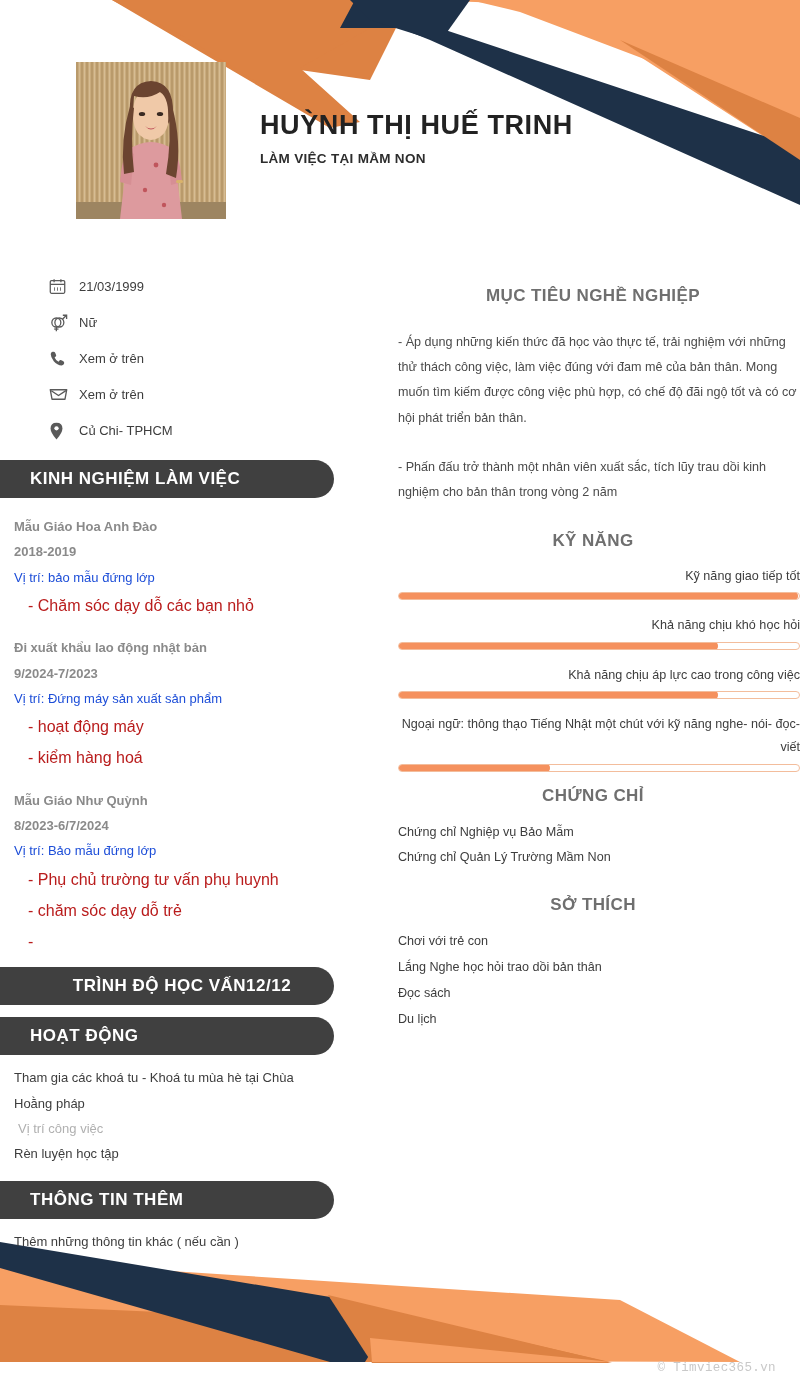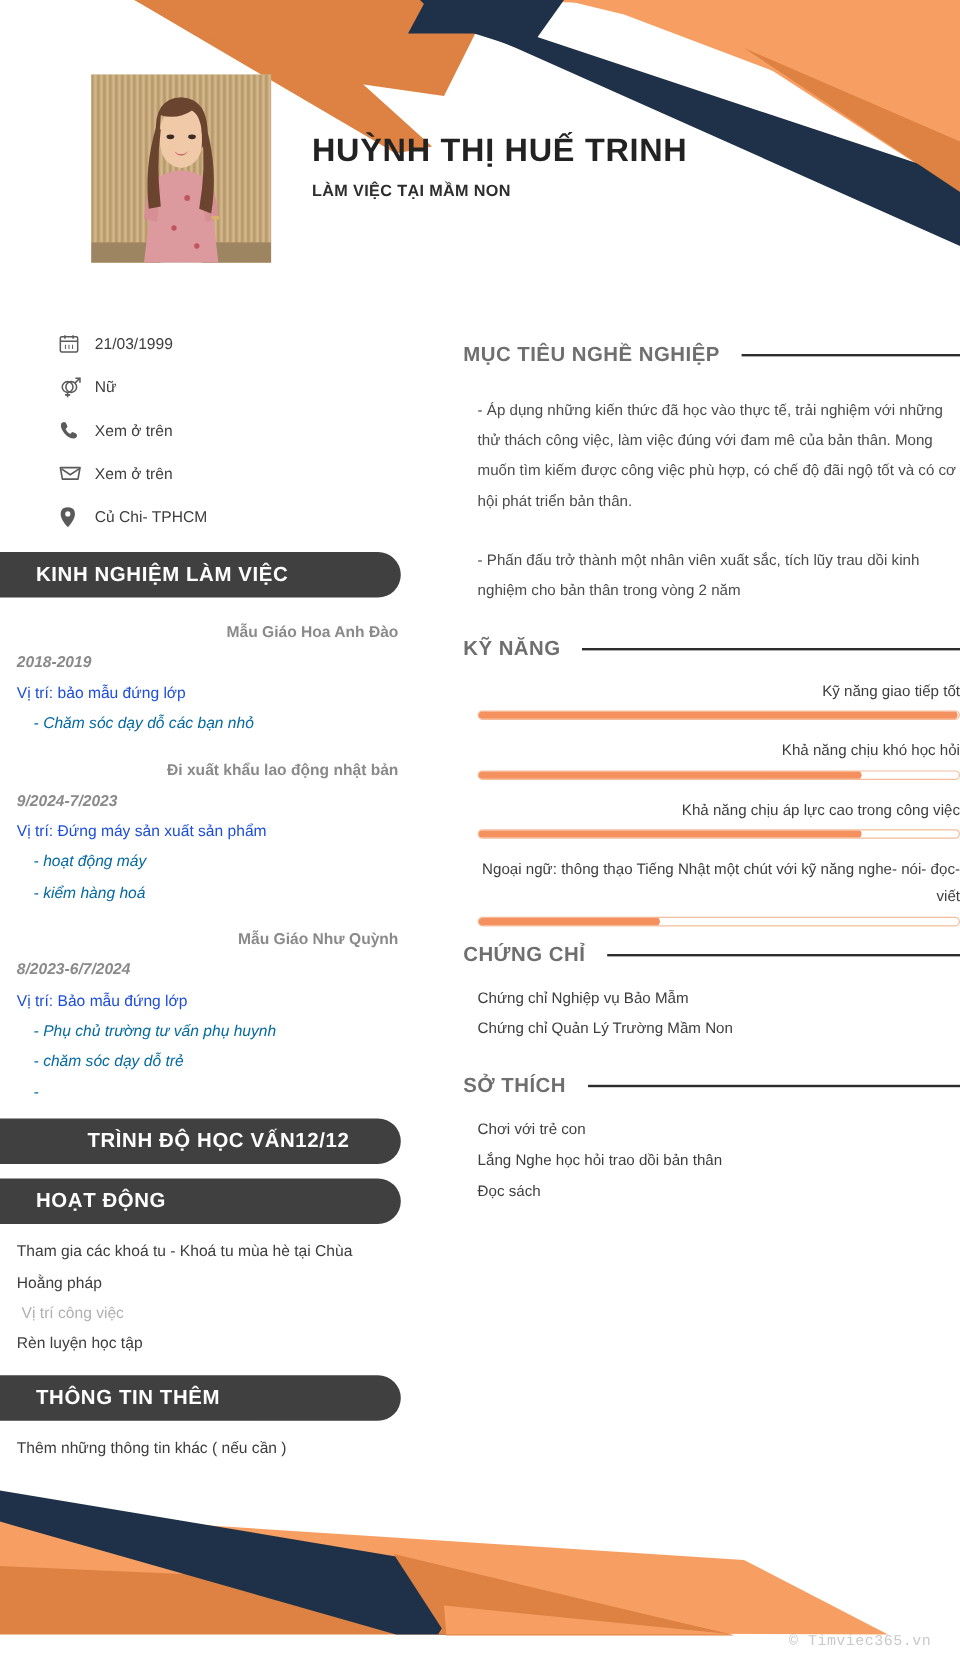--- a/index.html
+++ b/index.html
@@ -52,33 +52,33 @@
     background:#404040; display:flex; align-items:center;
     padding-left:30px; color:#fff; font-size:17px; font-weight:700;
     letter-spacing:.5px; margin-left:0; width:334px;
   }
   .pill.kinhnghiem { margin-top:15px; }
 
   .left-body { padding:0 18px 0 14px; }
 
   .job { margin-top:14px; }
   .job:first-child { margin-top:16px; }
-  .job-company { font-size:13px; font-weight:700; color:#8a8a8a; line-height:1.95;text-align:right; }
-  .job-date    { font-size:13px; font-weight:700; color:#8a8a8a; line-height:1.95;font-style:italic; }
+  .job-company { font-size:13px; font-weight:700; color:#8a8a8a; line-height:1.95; }
+  .job-date    { font-size:13px; font-weight:700; color:#8a8a8a; line-height:1.95; }
   .job-position{ font-size:13px; color:#1d4ed8; line-height:1.95; }
-  .job-bullet  { font-size:13px; color:#0369a1; line-height:1.95; padding-left:14px;font-style:italic; }
+  .job-bullet  { font-size:16px; color:#b91c1c; line-height:1.95; padding-left:14px; }
 
   .act-line   { font-size:13px; color:#3d3d3d; line-height:1.95; }
   .act-muted  { font-size:13px; color:#b0b0b0; line-height:1.95; padding-left:4px; }
   .extra-line { font-size:13px; color:#3d3d3d; line-height:1.95; }
 
   .block-gap-s { margin-top:10px; }
 
   
-  .rhead { display:flex; align-items:center; margin-bottom:14px; }
+  .rhead { display:flex; align-items:center; margin-bottom:14px;flex-direction:column; }
   .rhead .rtitle {
     font-size:17px; font-weight:700; color:#6f6f6f;
     letter-spacing:.4px; white-space:nowrap;
   }
   .rhead .rline { flex:1; height:2px; background:#2c2c2c; margin-left:18px; }
 
   .r-body { padding-left:12px; }
   .obj-p { font-size:12.6px; color:#4a4a4a; line-height:2.0;margin-top:24px; }
 
   .skill { margin-bottom:6px; }
@@ -344,17 +344,18 @@
   </div>
 
   <div class="rhead" style="margin-top:24px;">
     <span class="rtitle">SỞ THÍCH</span>
     <span class="rline"></span>
   </div>
   <div class="r-body">
     <div class="list-item">Chơi với trẻ con</div>
     <div class="list-item">Lắng Nghe học hỏi trao dồi bản thân</div>
     <div class="list-item">Đọc sách</div>
+    <div class="list-item">Du lịch</div>
   </div>
 
 </div>
 
 <div class="watermark">© Timviec365.vn</div>
 
 </body></html>

